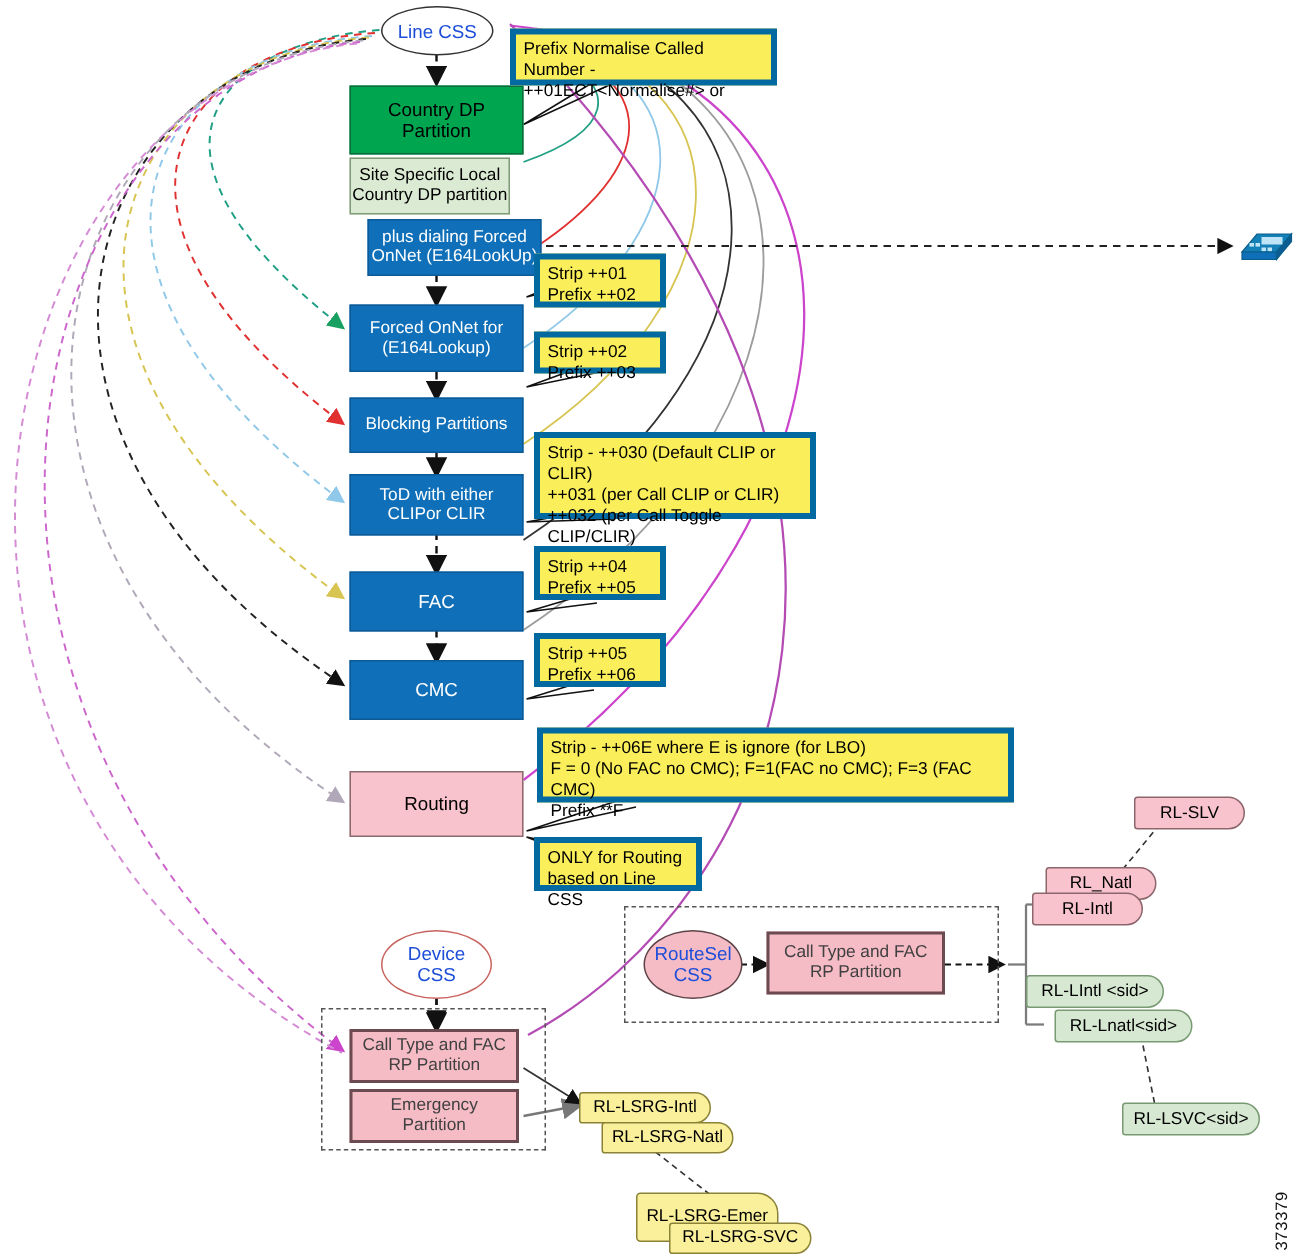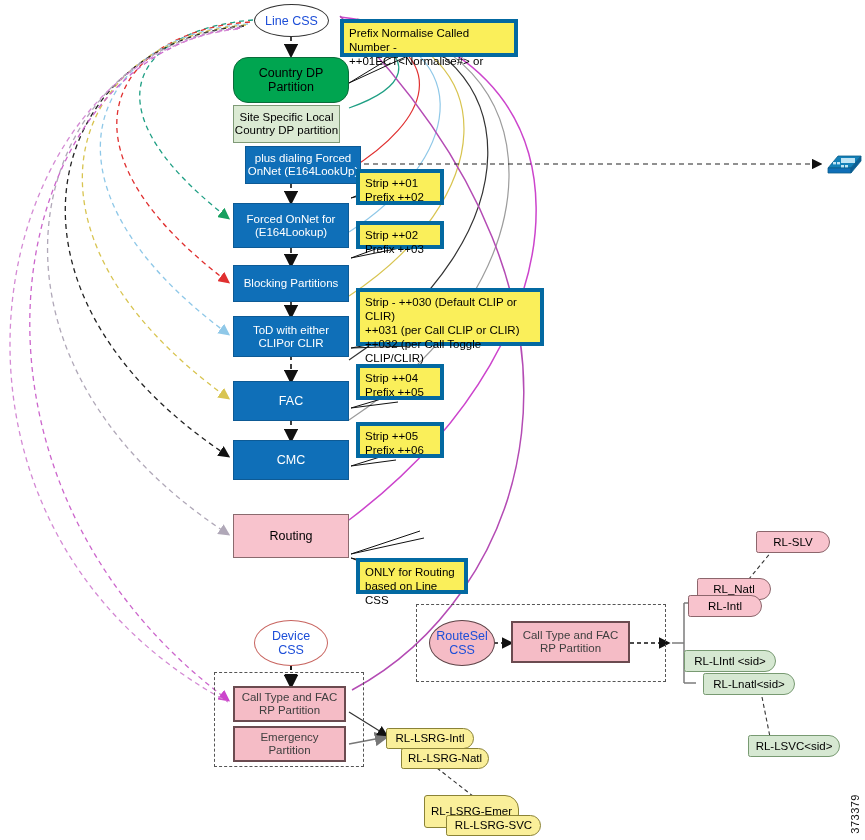--- a/index.html
+++ b/index.html
@@ -3,21 +3,21 @@
 <meta charset="utf-8">
 <style>
   html,body{margin:0;padding:0;background:#ffffff;}
   body{font-family:"Liberation Sans",sans-serif;}
   #stage{position:relative;width:865px;height:840px;background:#fff;overflow:hidden;}
   #wires{position:absolute;left:0;top:0;width:865px;height:840px;}
   .node{position:absolute;box-sizing:border-box;display:flex;align-items:center;justify-content:center;text-align:center;line-height:1.12;}
 
   
   .rect{border:1px solid #3a3a3a;font-size:12.5px;}
-  .rect.green{background:#00a550;border-color:#0b6b3a;color:#000;border-radius:15px;}
+  .rect.green{background:#00a550;border-color:#0b6b3a;color:#000;}
   .rect.ltgreen{background:#dbead3;border-color:#7f9a77;color:#000;}
   .rect.blue{background:#0f6fb8;border-color:#0d5a95;color:#ffffff;}
   .rect.pink{background:#f8c3cd;border-color:#8a6a6e;color:#000;}
   .rect.pink2{background:#f5bcc6;border-color:#6b4b50;color:#404040;border-width:2px;}
 
   
   .ellipse{border-radius:50%;border:1px solid #333;background:#fff;font-size:12.5px;color:#1d4ed8;}
   .ellipse.red{border-color:#c8645f;}
   .ellipse.pinkfill{background:#f5bcc6;border-color:#5d4347;}
 
@@ -229,20 +229,23 @@
 ++031 (per Call CLIP or CLIR)
 ++032 (per Call Toggle CLIP/CLIR)
 Prefix - ++04</div>
 
   <div class="node callout" style="left:356px;top:364px;width:88px;height:36px;">Strip ++04
 Prefix ++05</div>
 
   <div class="node callout" style="left:356px;top:422px;width:88px;height:36px;">Strip ++05
 Prefix ++06</div>
 
+  <div class="node callout" style="left:358px;top:485px;width:318px;height:50px;">Strip - ++06E where E is ignore (for LBO)
+F = 0 (No FAC no CMC); F=1(FAC no CMC); F=3 (FAC CMC)
+Prefix **F</div>
 
   <div class="node callout" style="left:356px;top:558px;width:112px;height:36px;">ONLY for Routing
 based on Line CSS</div>
 
   <div class="node pill pinky" style="left:756px;top:531px;width:74px;height:22px;">
     <span>RL-SLV</span>
   </div>
 
   <div class="node pill pinky" style="left:697px;top:578px;width:74px;height:22px;">
     <span>RL_Natl</span>

